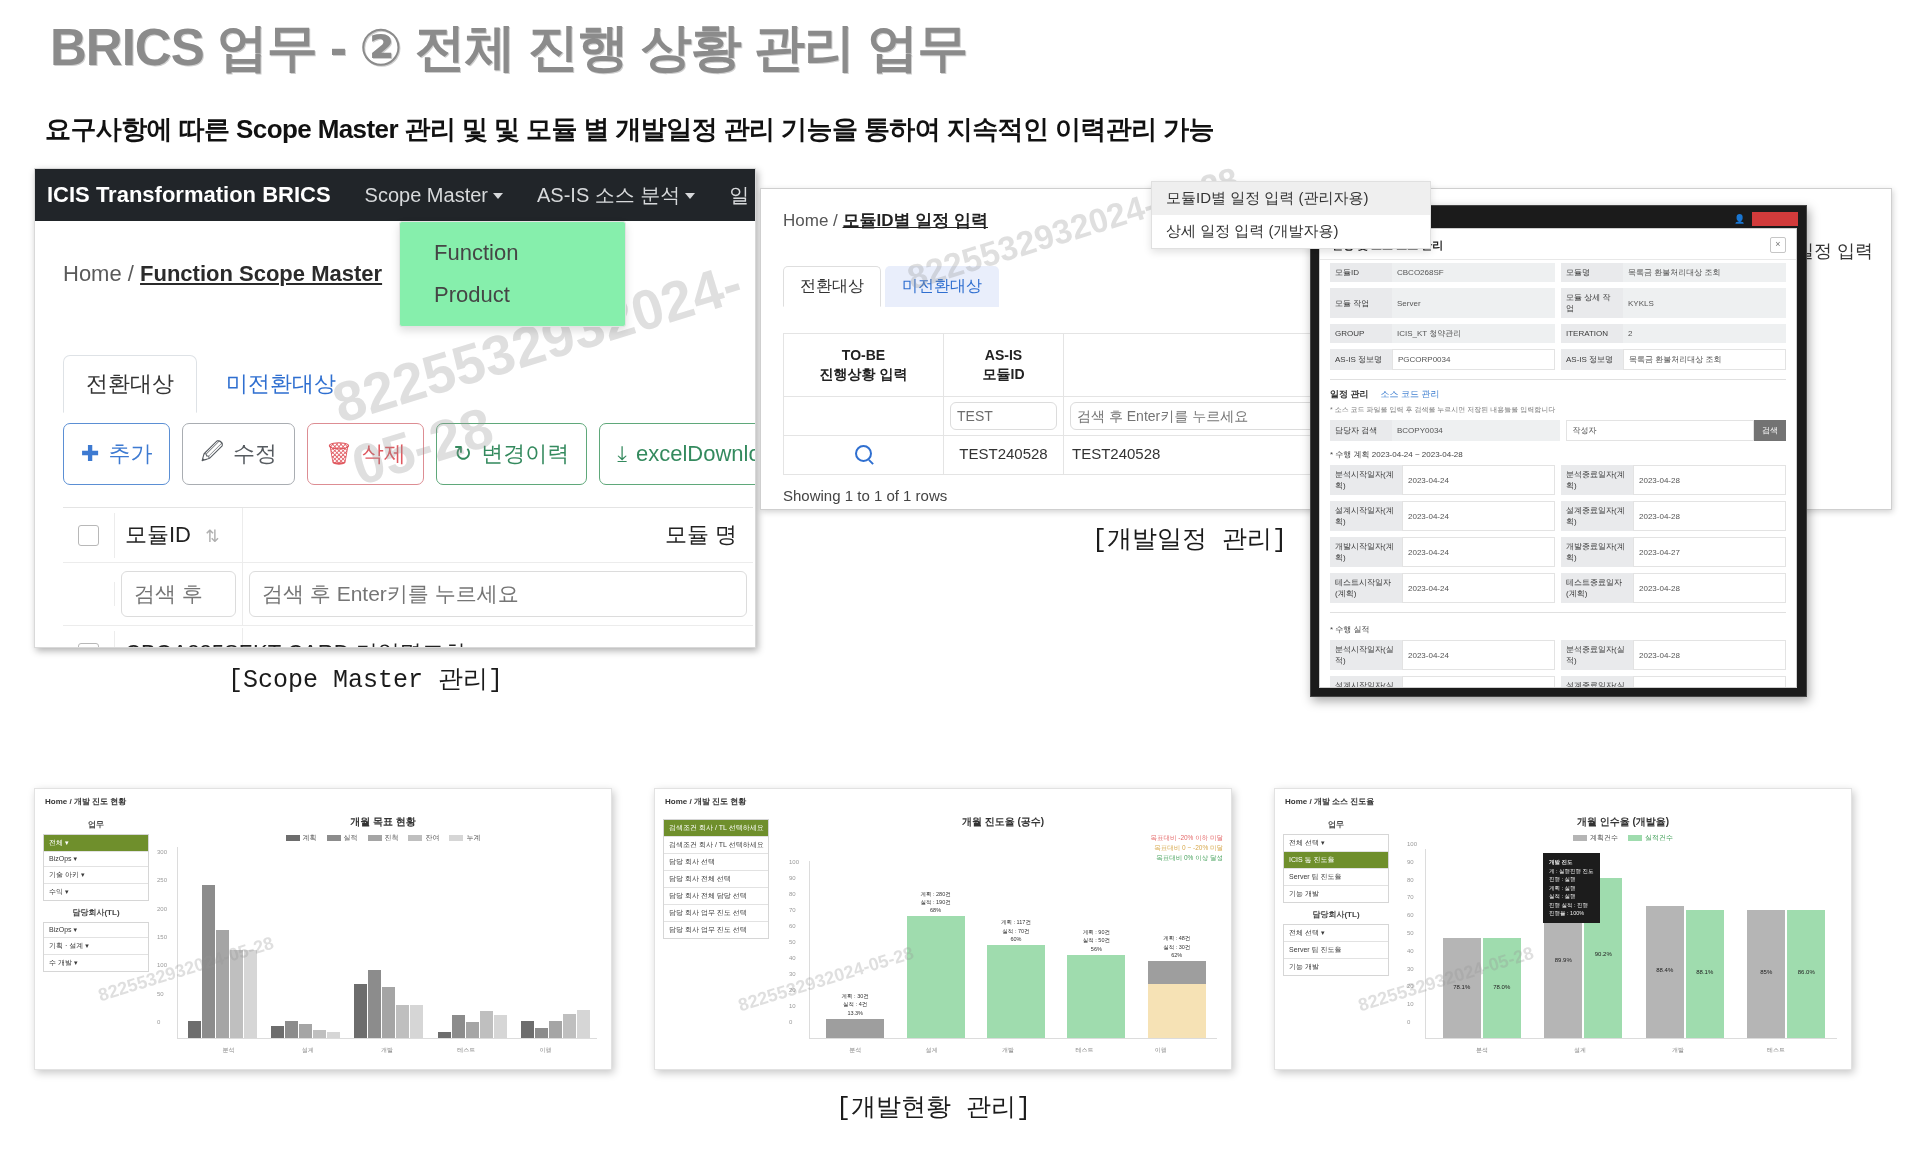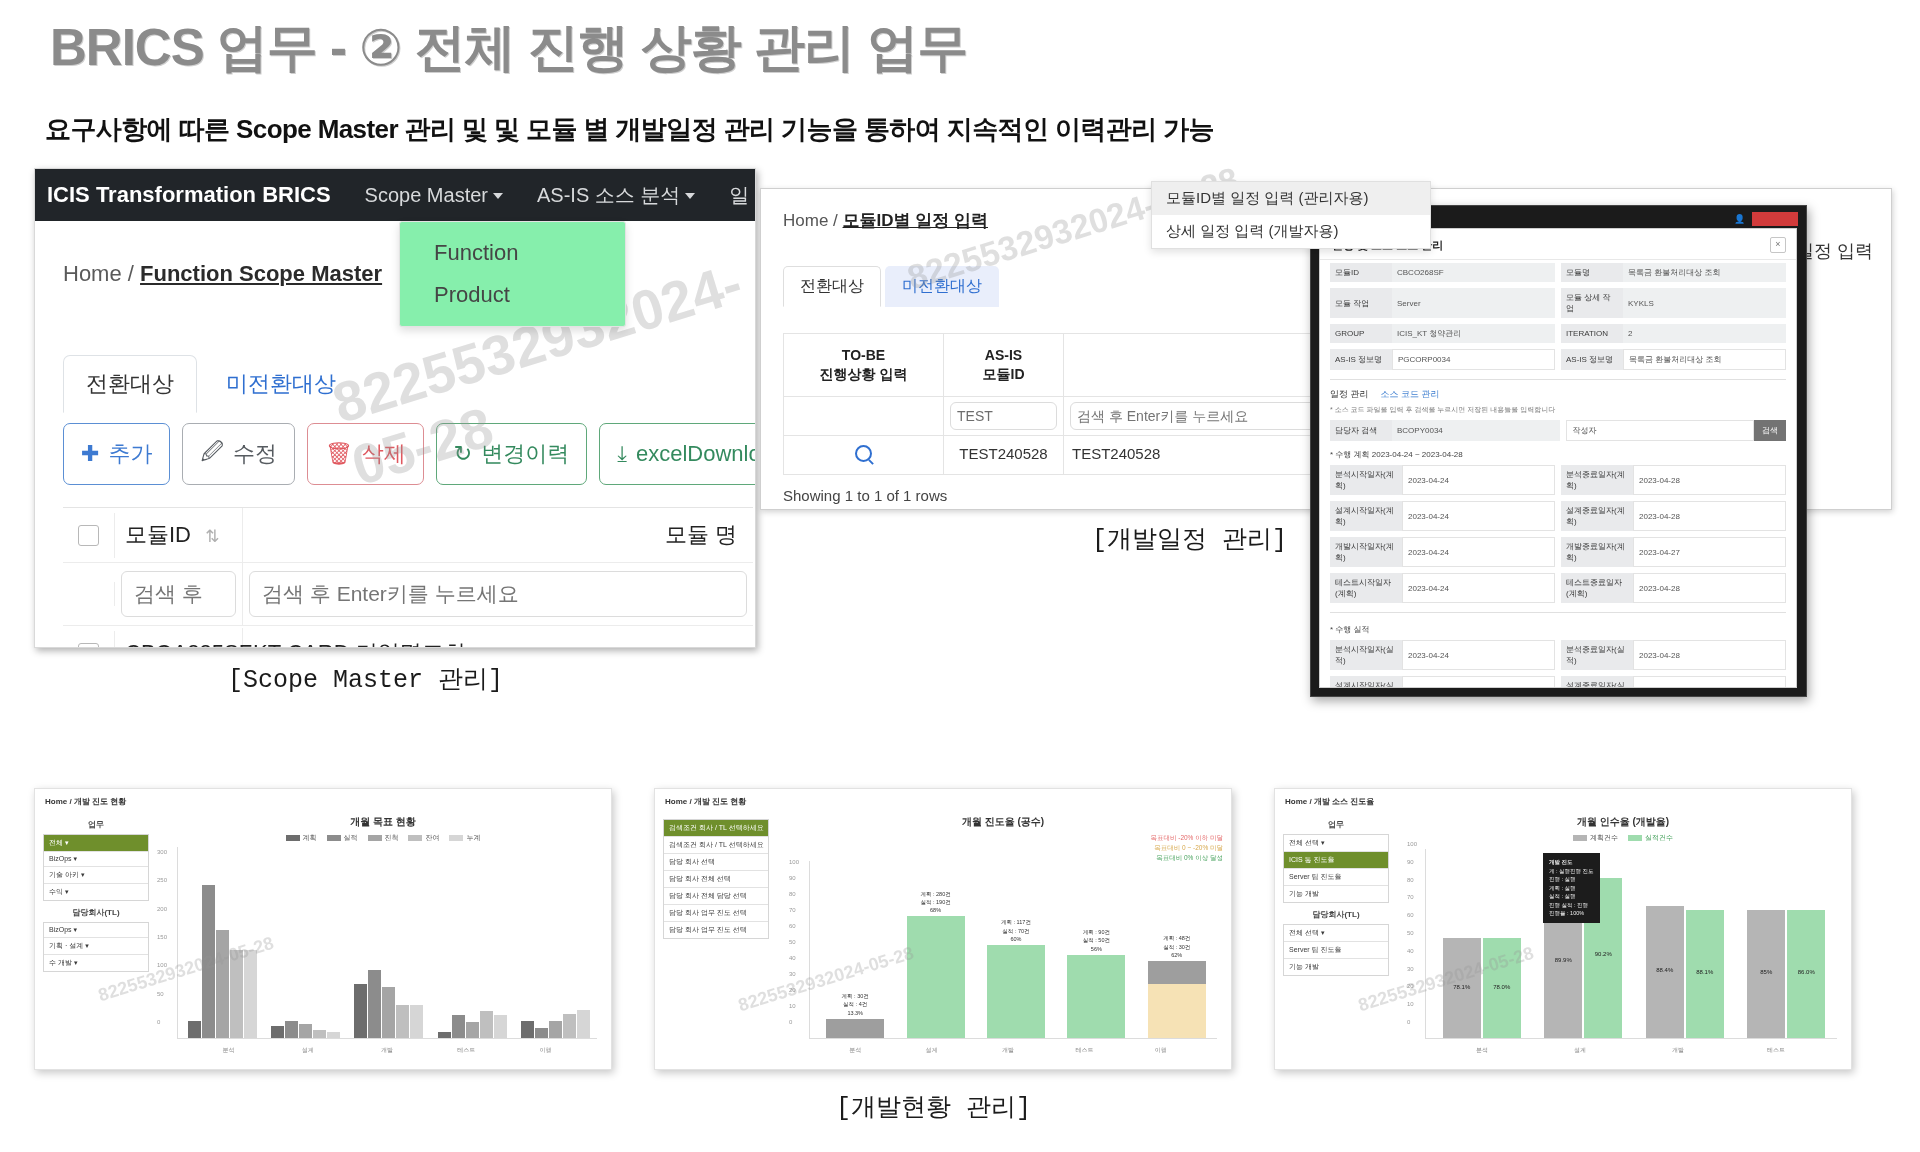--- a/index.html
+++ b/index.html
@@ -120,21 +120,21 @@
     font-size:9px;line-height:12px;text-align:center;color:#777;}
   .frow{display:flex;gap:6px;padding:3px 10px;}
   .fld{display:flex;flex:1;align-items:stretch;}
   .flabel{background:#e9eaec;color:#3b3b3b;font-size:8px;padding:4px 5px;width:62px;
     box-sizing:border-box;display:flex;align-items:center;}
   .fval{background:#eef0f1;color:#555;font-size:8px;padding:4px 5px;flex:1;
     display:flex;align-items:center;overflow:hidden;white-space:nowrap;}
   .fval.wh{background:#fff;border:1px solid #e3e3e3;}
   .hr{height:1px;background:#e0e0e0;margin:6px 10px;}
   .sec-head{display:flex;gap:12px;padding:2px 10px;align-items:center;}
-  .sec-head .t1{font-size:9px;color:#333;font-weight:normal;}
+  .sec-head .t1{font-size:9px;color:#333;font-weight:bold;}
   .sec-head .t2{font-size:9px;color:#3f7fd0;}
   .hint{font-size:7px;color:#777;padding:2px 10px;}
   .srchrow{display:flex;gap:6px;padding:3px 10px;align-items:stretch;}
   .greybtn{background:#737373;color:#fff;font-size:8px;padding:4px 8px;display:flex;align-items:center;}
   .dategrp-title{font-size:8px;color:#444;padding:5px 5px 2px 10px;}
 
   
   .caption{position:absolute;font-size:25px;color:#1b1b1b;white-space:nowrap;font-family:Liberation Mono, monospace;}
 
   

